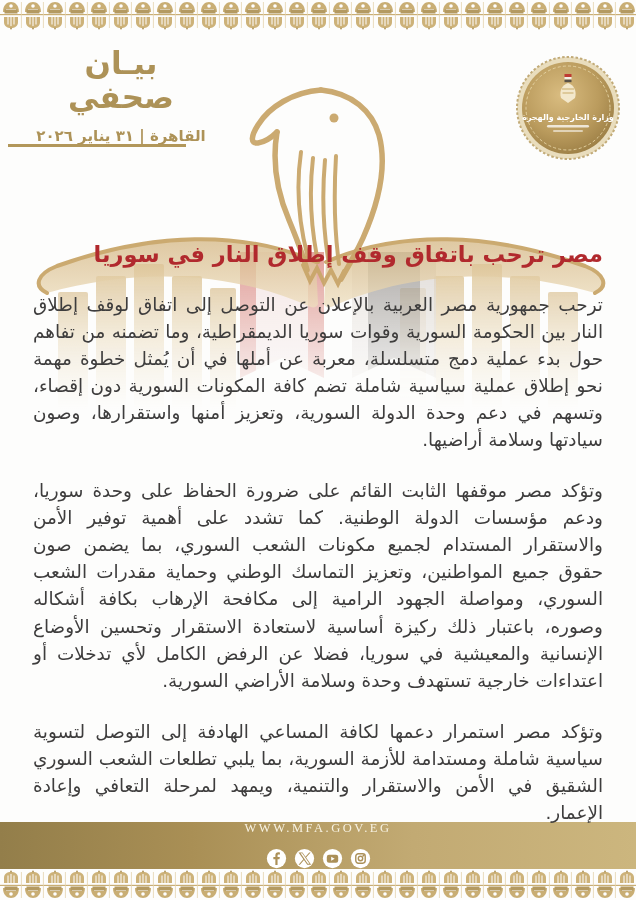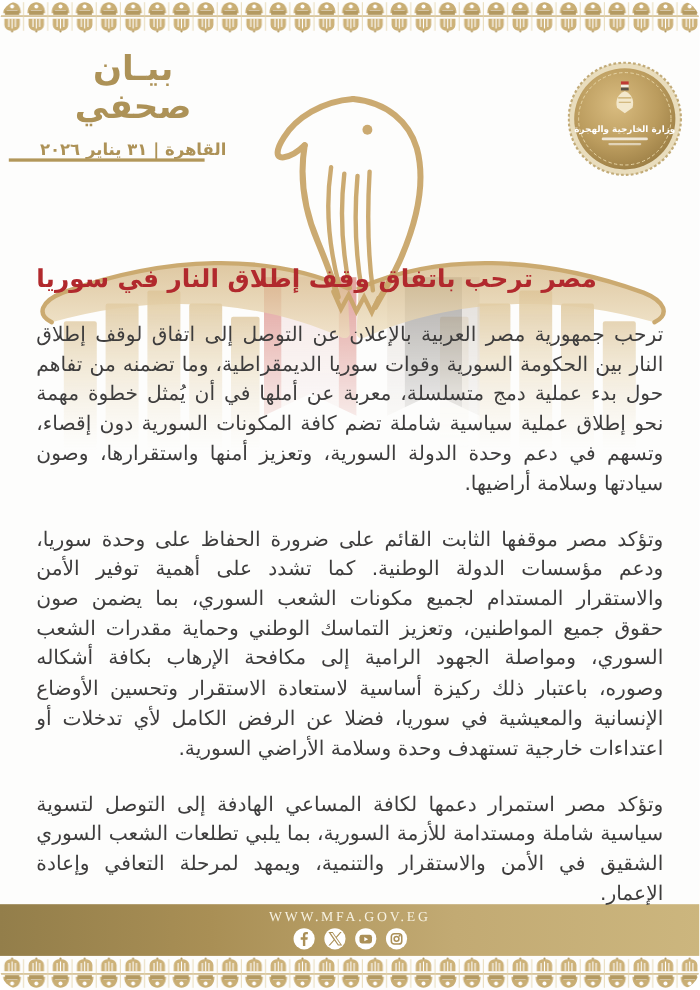--- a/index.html
+++ b/index.html
@@ -1,38 +1,38 @@
 <!DOCTYPE html>
 <html lang="ar"><head>
 <meta charset="utf-8">
 <style>
   html,body{margin:0;padding:0;background:#ffffff;}
   .page{position:relative;width:636px;height:900px;background:#fdfdfc;overflow:hidden;
-        font-family:"DejaVu Sans",sans-serif;border-radius:20px;}
+        font-family:"DejaVu Sans",sans-serif;}
   
   .ornament{position:absolute;left:0;width:636px;display:block;}
   .ornament.top{top:0;height:32px;}
   .ornament.bottom{bottom:0;height:30px;}
   
   .press-block{position:absolute;top:46px;left:28px;width:186px;text-align:center;direction:rtl;}
   .press-title{font-size:31px;font-weight:bold;color:#ad9257;line-height:1.1;}
   .press-date{margin-top:13px;font-size:15px;font-weight:bold;color:#ad9257;}
   .header-rule{position:absolute;top:144px;left:8px;width:178px;height:3px;background:#b2975a;}
   .seal{position:absolute;top:56px;right:16px;width:104px;height:104px;}
   
   .watermark{position:absolute;top:80px;left:0;width:636px;height:330px;pointer-events:none;}
   
   .content{position:absolute;top:241px;left:33px;right:33px;direction:rtl;z-index:2;}
-  .statement-title{margin:0;text-align:left;font-size:22.5px;font-weight:bold;color:#b1292d;}
+  .statement-title{margin:0;text-align:right;font-size:22.5px;font-weight:bold;color:#b1292d;}
   .content p{margin:24px 0 0 0;font-size:18.4px;line-height:1.47;font-weight:normal;
              color:#3e3d3d;text-align:justify;}
   
   .footer-bar{position:absolute;left:0;bottom:31px;width:636px;height:47px;
               background:linear-gradient(90deg,#937e4a 0%,#a98f55 30%,#c2aa73 65%,#ccb67e 100%);
-              display:flex;flex-direction:column;align-items:center;justify-content:center;}
+              display:flex;flex-direction:column;align-items:center;justify-content:space-between;}
   .site-url{font-family:"Liberation Serif",serif;font-size:12.5px;letter-spacing:2.5px;
             color:#f7f2e2;line-height:1;}
   .social-row{display:flex;gap:7px;margin-top:4px;}
   .social-row svg{width:21px;height:21px;display:block;cursor:pointer;}
 </style>
 </head>
 <body>
 
 <div class="page">
 

